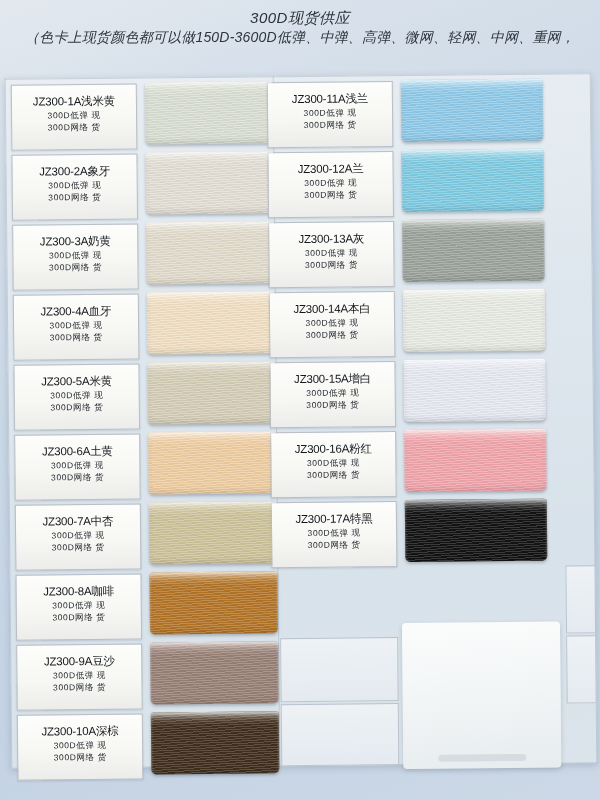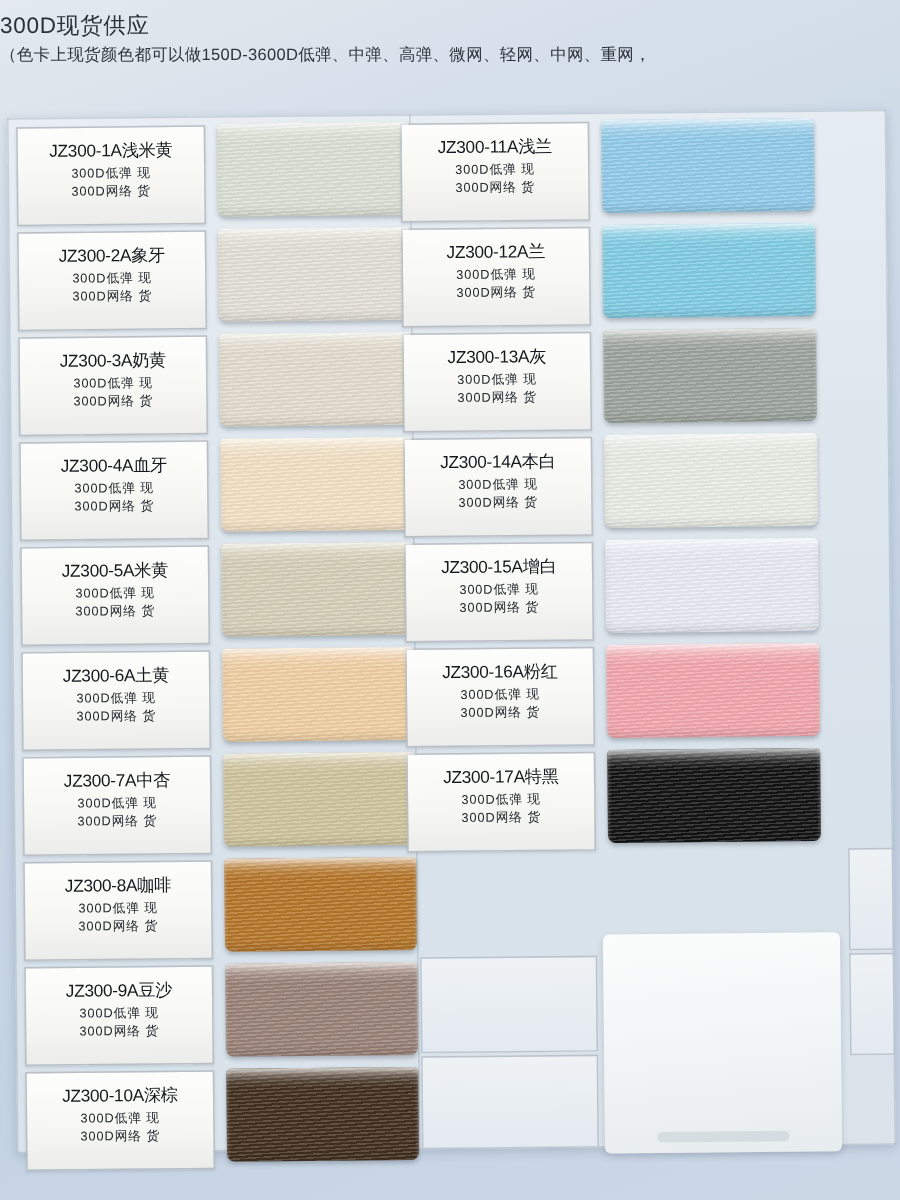--- a/index.html
+++ b/index.html
@@ -15,32 +15,34 @@
     position: relative;
     background: linear-gradient(160deg, #e3e9ef 0%, #d5dfea 18%, #c9d7e6 45%, #c4d3e4 72%, #ccd8e6 100%);
   }
 
   
   #header {
     position: absolute;
     top: 0; left: 0;
     width: 600px;
     height: 80px;
+    text-align: center;
     padding-top: 8px;
     z-index: 5;
+    font-style: italic;
   }
   #title {
     font-size: 15px;
     color: #2b3138;
     letter-spacing: 0.5px;
     line-height: 20px;
     font-weight: 400;
   }
   .subtitle-line {
-    font-size: 11px;
+    font-size: 14px;
     color: #2e343c;
     line-height: 18px;
     letter-spacing: 0.2px;
     white-space: nowrap;
   }
 
   
   #card-sheet {
     position: absolute;
     left: 8px;

